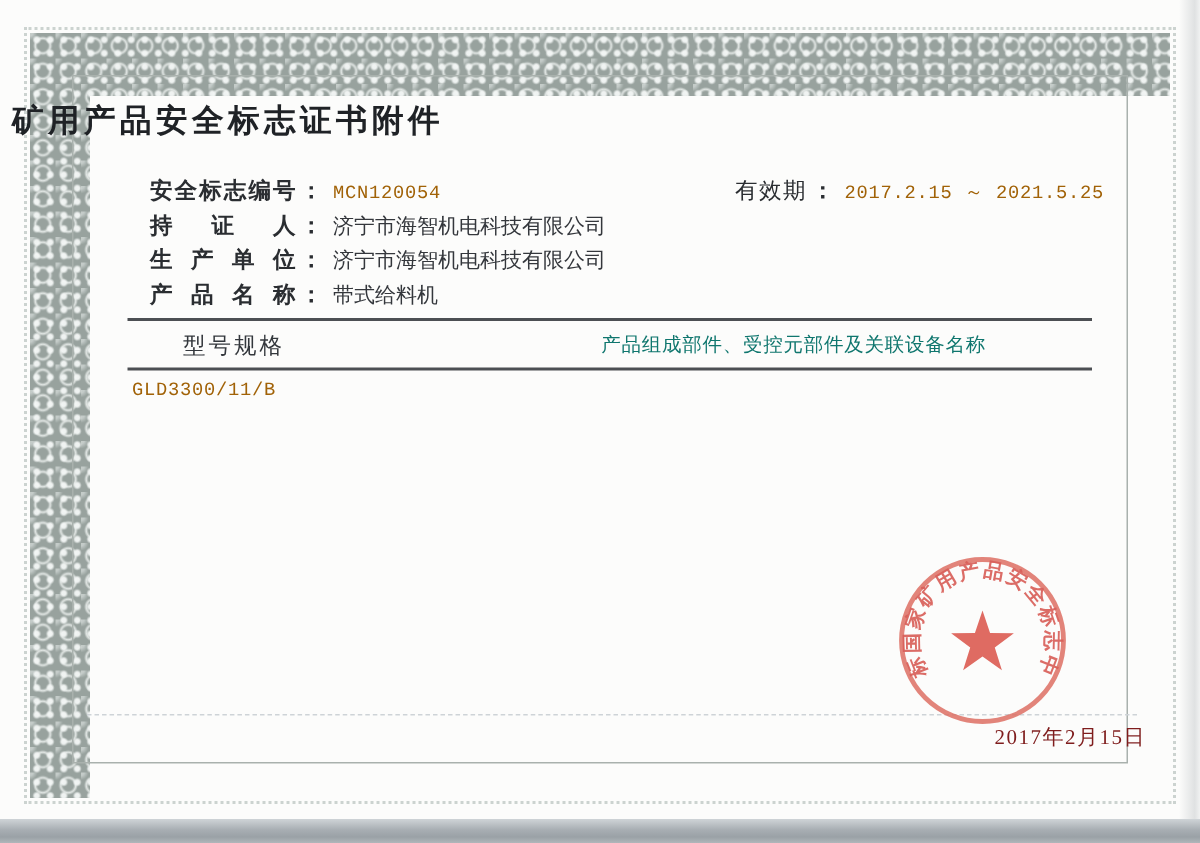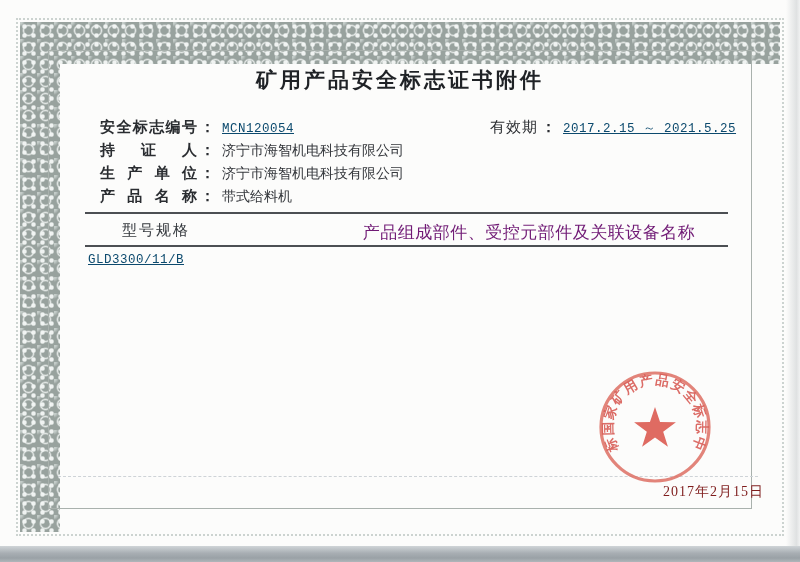--- a/index.html
+++ b/index.html
@@ -24,39 +24,39 @@
     background-size:9px 9px, 17px 17px, 17px 17px;
     outline:2px dotted #ccd3d0; outline-offset:2px; }
   .band-hole { position:absolute; left:40px; top:42px; width:720px; height:470px; background:#fcfcfb; }
   .inner-line { position:absolute; left:48px; top:50px; width:704px; height:459px;
     border:1px solid #a9b1ad; }
 
   
   .watermark { position:absolute; left:195px; top:165px; opacity:.8; transform:rotate(-4deg); }
 
   
-  .title { position:absolute; left:8px; top:66px; width:784px; text-align:center;
+  .title { position:absolute; left:8px; top:66px; width:784px; text-align:left;
     font-size:21px; font-weight:bold; letter-spacing:3px; color:#1f2226; }
 
   
   .fields { position:absolute; left:100px; top:118px; width:660px; }
   .frow { position:absolute; left:0; white-space:nowrap; font-size:15px; height:18px; width:660px; }
   .flabel { display:inline-block; width:97px; font-weight:bold; color:#2a2d31;
     text-align:justify; text-align-last:justify; font-size:15px; }
   .fcolon { font-weight:bold; color:#2a2d31; margin:0 7px 0 3px; }
   .fvalue { font-size:14px; color:#34373c; }
-  .mono { font-family:"Liberation Mono","DejaVu Sans Mono",monospace; font-size:12.5px; letter-spacing:.5px; color:#0c4a6e;text-decoration:underline; }
+  .mono { font-family:"Liberation Mono","DejaVu Sans Mono",monospace; font-size:12.5px; letter-spacing:.5px; color:#a16207; }
   .validity { position:absolute; left:390px; top:0; white-space:nowrap; }
   .vlabel { font-weight:normal; color:#2a2d31; font-size:15px; letter-spacing:1px; }
 
   
   .rule { position:absolute; left:85px; width:643px; height:2px; background:#4c4f53; }
   .th-model { position:absolute; left:122px; top:221px; font-size:15px; color:#33373c; letter-spacing:2px; }
   .th-comp { position:absolute; left:330px; top:221px; width:398px; text-align:center;
-    font-size:17px; color:#701a75; letter-spacing:.5px; }
+    font-size:13px; color:#0f766e; letter-spacing:.5px; }
   .td-model { position:absolute; left:88px; top:253px; }
   .td-comp { position:absolute; left:322px; top:250px; width:413px;
     font-size:14px; line-height:18px; color:#474b50; text-align:justify; }
 
   
   .fold { position:absolute; left:58px; top:476px; width:700px; border-top:1px dashed #ced3d7; }
 
   
   .seal { position:absolute; left:596px; top:368px; }
   .issue-date { position:absolute; left:663px; top:483px; font-size:14px;

